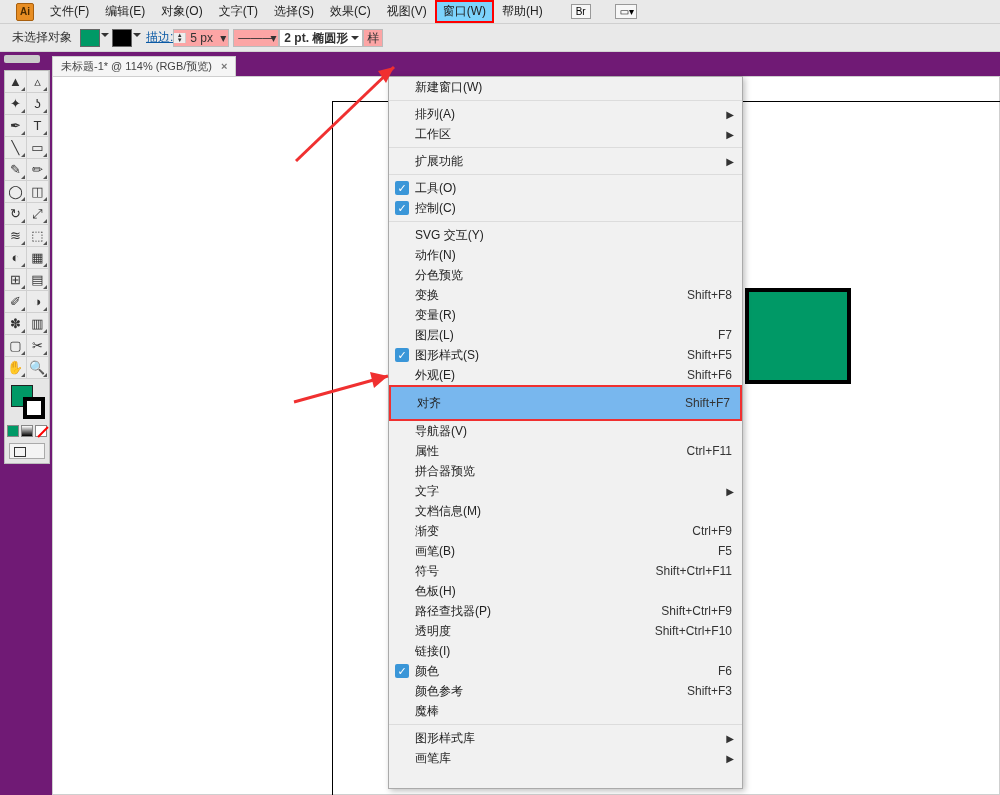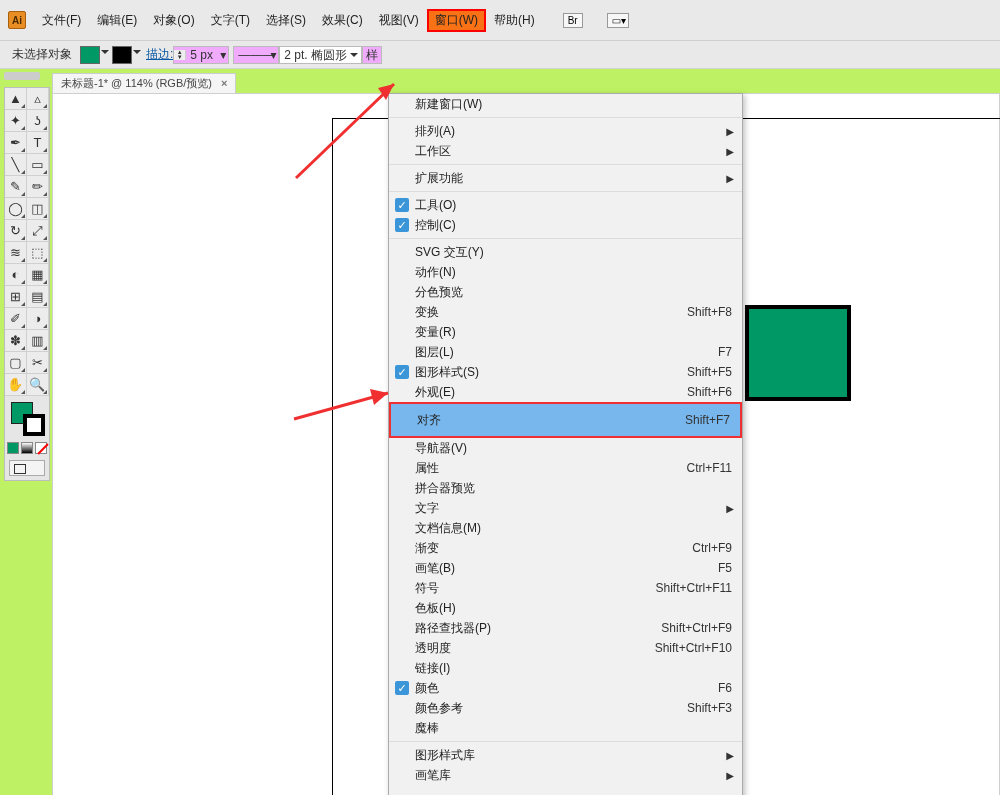--- a/index.html
+++ b/index.html
@@ -7,26 +7,26 @@
     margin: 0; padding: 0;
     width: 1000px; height: 795px;
     font-family: "Microsoft YaHei", "SimSun", Arial, sans-serif;
     font-size: 12px;
     background: #fff;
     overflow: hidden;
   }
 
   
   .menubar {
-    height: 41px;
+    height: 24px;
     background: #e9e9e9;
     display: flex;
     align-items: center;
     border-bottom: 1px solid #cfcfcf;
-    padding-left: 8px;
+    padding-left: 16px;
     position: relative;
     z-index: 1;
   }
   .app-icon {
     width: 18px; height: 18px;
     background: #e88e24;
     border: 1px solid #a85f0e;
     border-radius: 2px;
     display: flex;
     align-items: center;
@@ -35,21 +35,21 @@
     font-size: 10px;
     color: #4b2b00;
     margin-right: 8px;
   }
   .menuitem {
     padding: 3px 8px;
     cursor: default;
     color: #222;
   }
   .menuitem.active {
-    background: #f97316;
+    background: #7dd3fc;
   }
   .menuitem.highlight-box {
     border: 2px solid #f00;
     padding: 1px 6px;
     position: relative;
   }
   .menubar-extra {
     margin-left: 20px;
     display: flex;
     align-items: center;
@@ -93,21 +93,21 @@
   }
   .stroke-label {
     color: #0b5aa5;
     text-decoration: underline;
     margin-left: 14px;
   }
   .numfield {
     display: flex;
     align-items: center;
     border: 1px solid #bbb;
-    background: #f0abfc;
+    background: #fca5a5;
     height: 18px;
     justify-content: flex-end;
   }
   .numfield .spin {
     width: 12px;
     display: flex;
     flex-direction: column;
     font-size: 6px;
     line-height: 5px;
     text-align: center;
@@ -119,36 +119,37 @@
     min-width: 32px;
     text-align: left;
   }
   .dropdown {
     border: 1px solid #bbb;
     background: #fff;
     height: 18px;
     padding: 0 14px 12px 4px;
     position: relative;
     line-height: 16px;
+    font-weight: bold;
   }
   .dropdown::after {
     content: "";
     position: absolute;
     right: 3px; top: 6px;
     width: 0; height: 0;
     border: 4px solid transparent;
     border-top-color: #333;
   }
 
   
   .docarea {
     position: relative;
     height: 743px;
     width: 1000px;
-    background: #bef264;
+    background: #701a75;
   }
   .doc-tabstrip {
     position: absolute;
     left: 52px; top: 4px;
     height: 20px;
     display: flex;
     align-items: center;
     gap: 4px;
     z-index: 2;
   }

